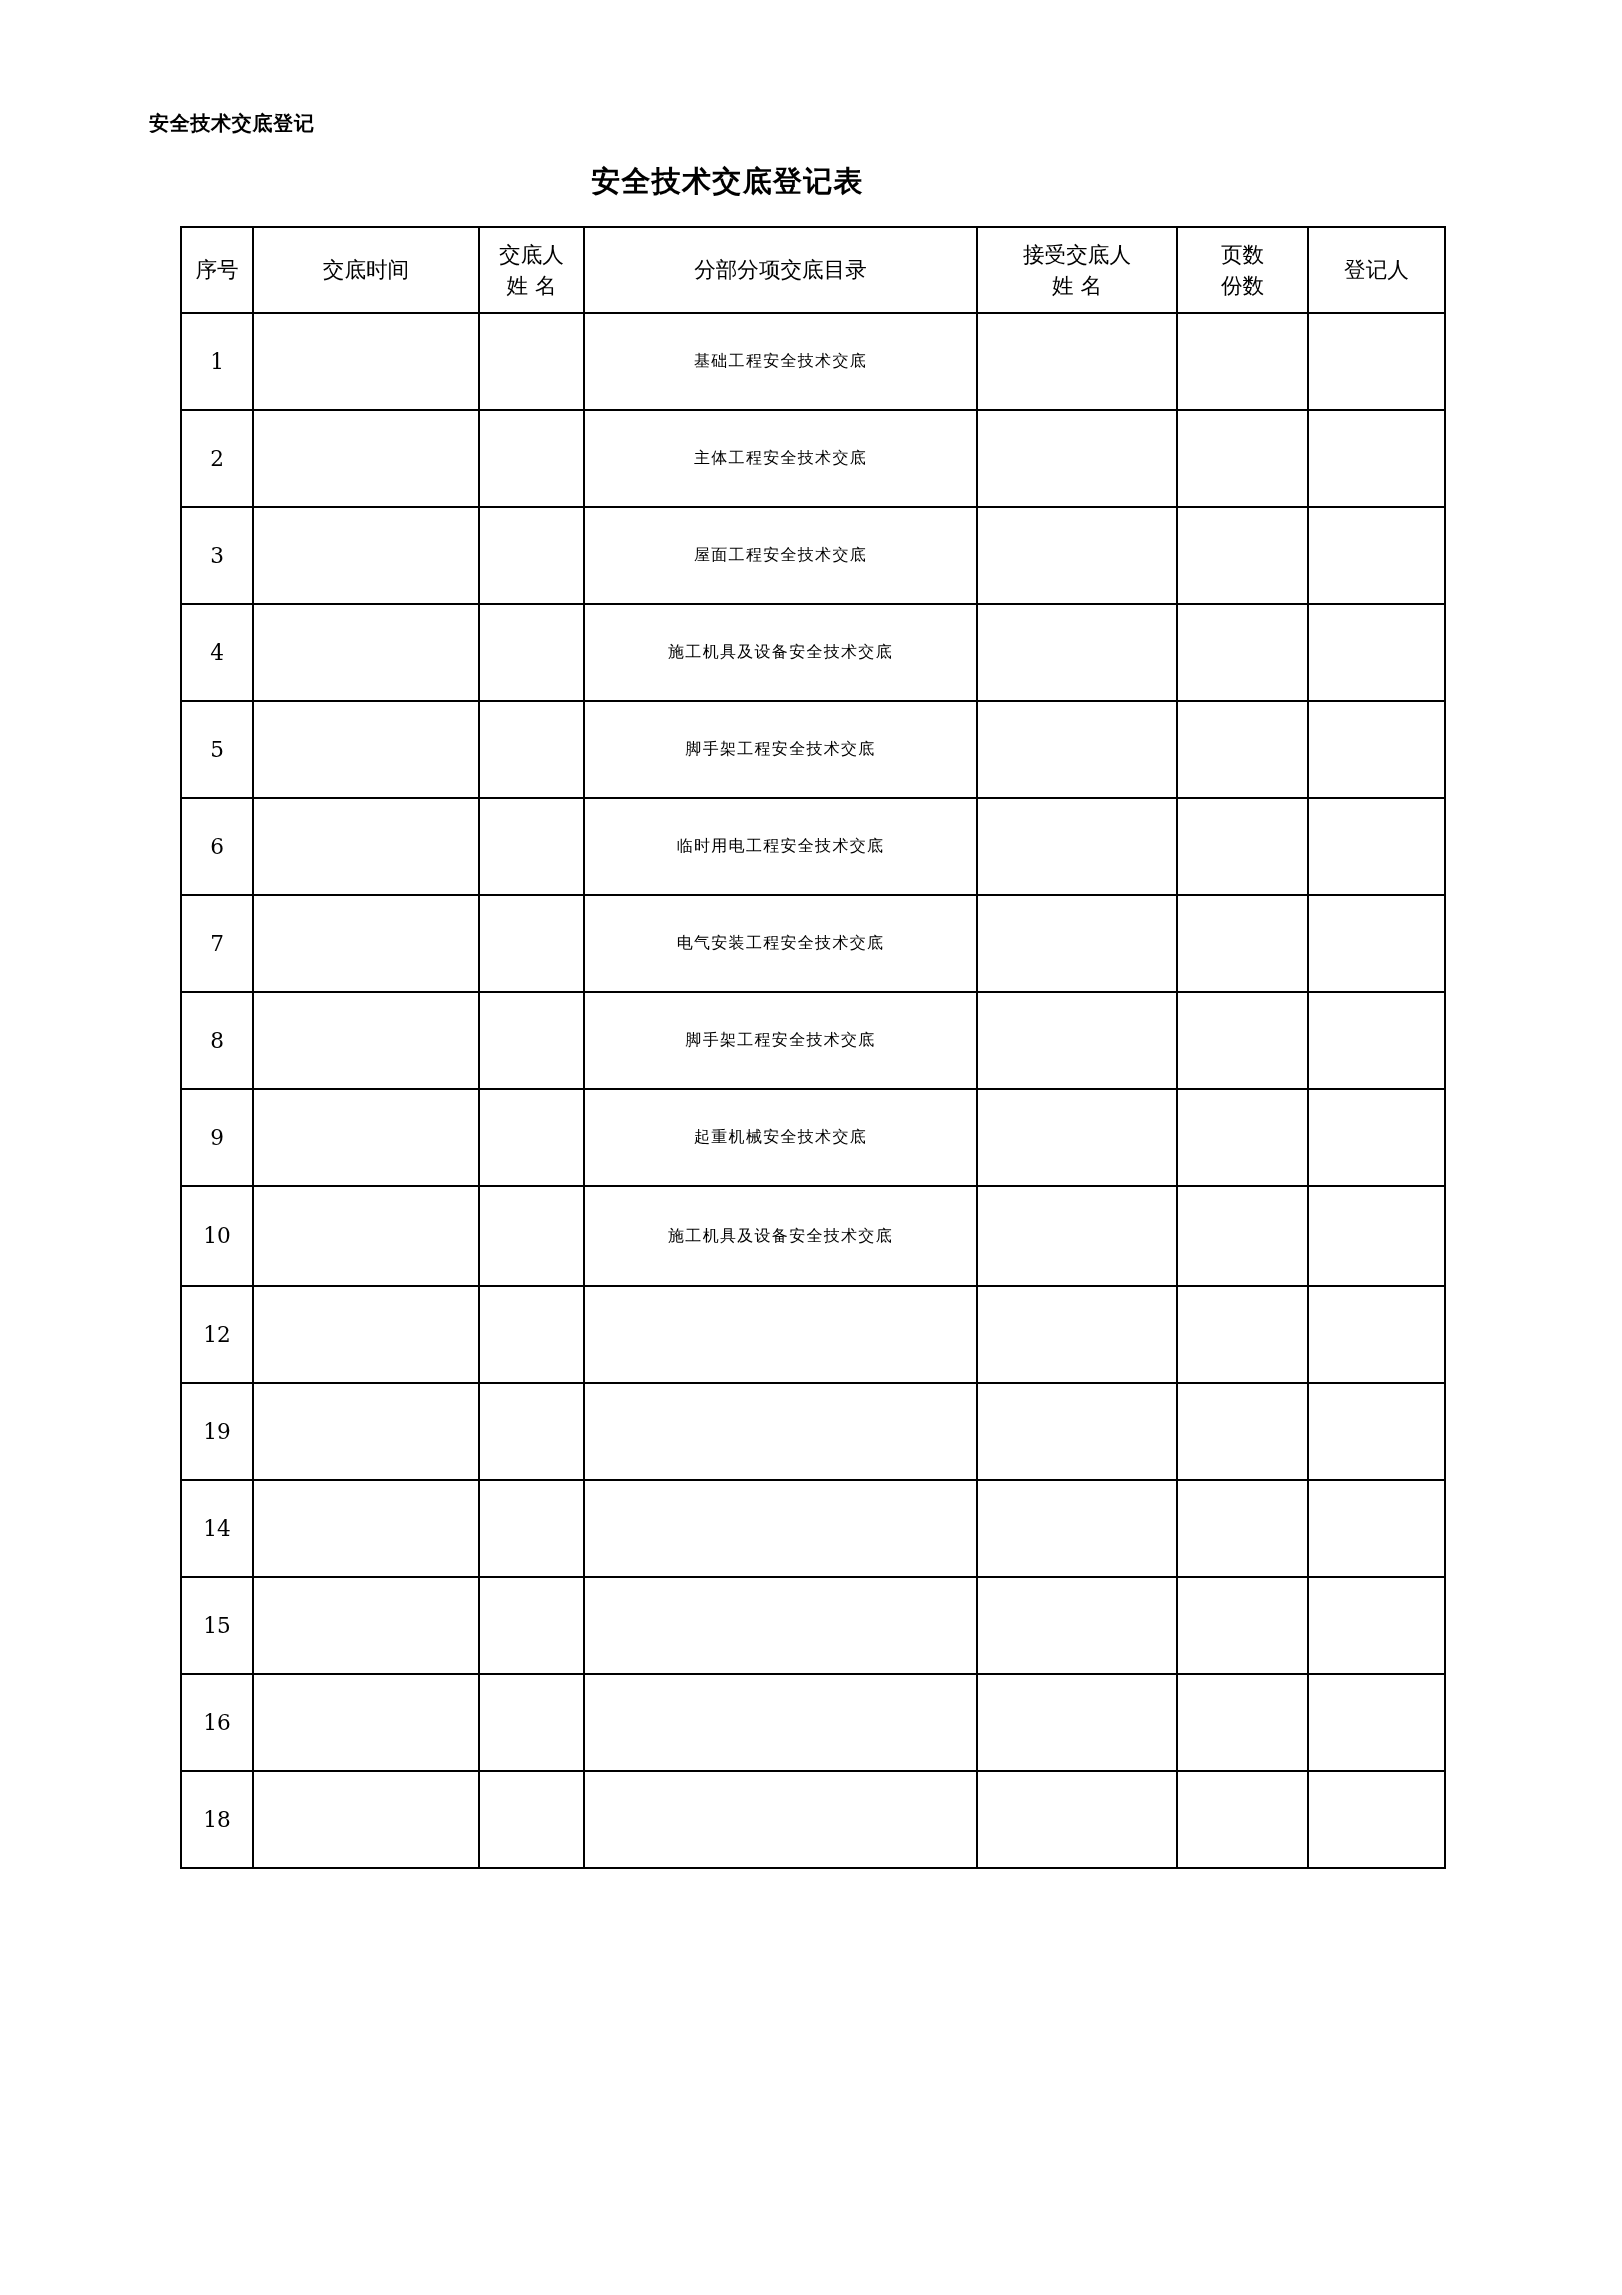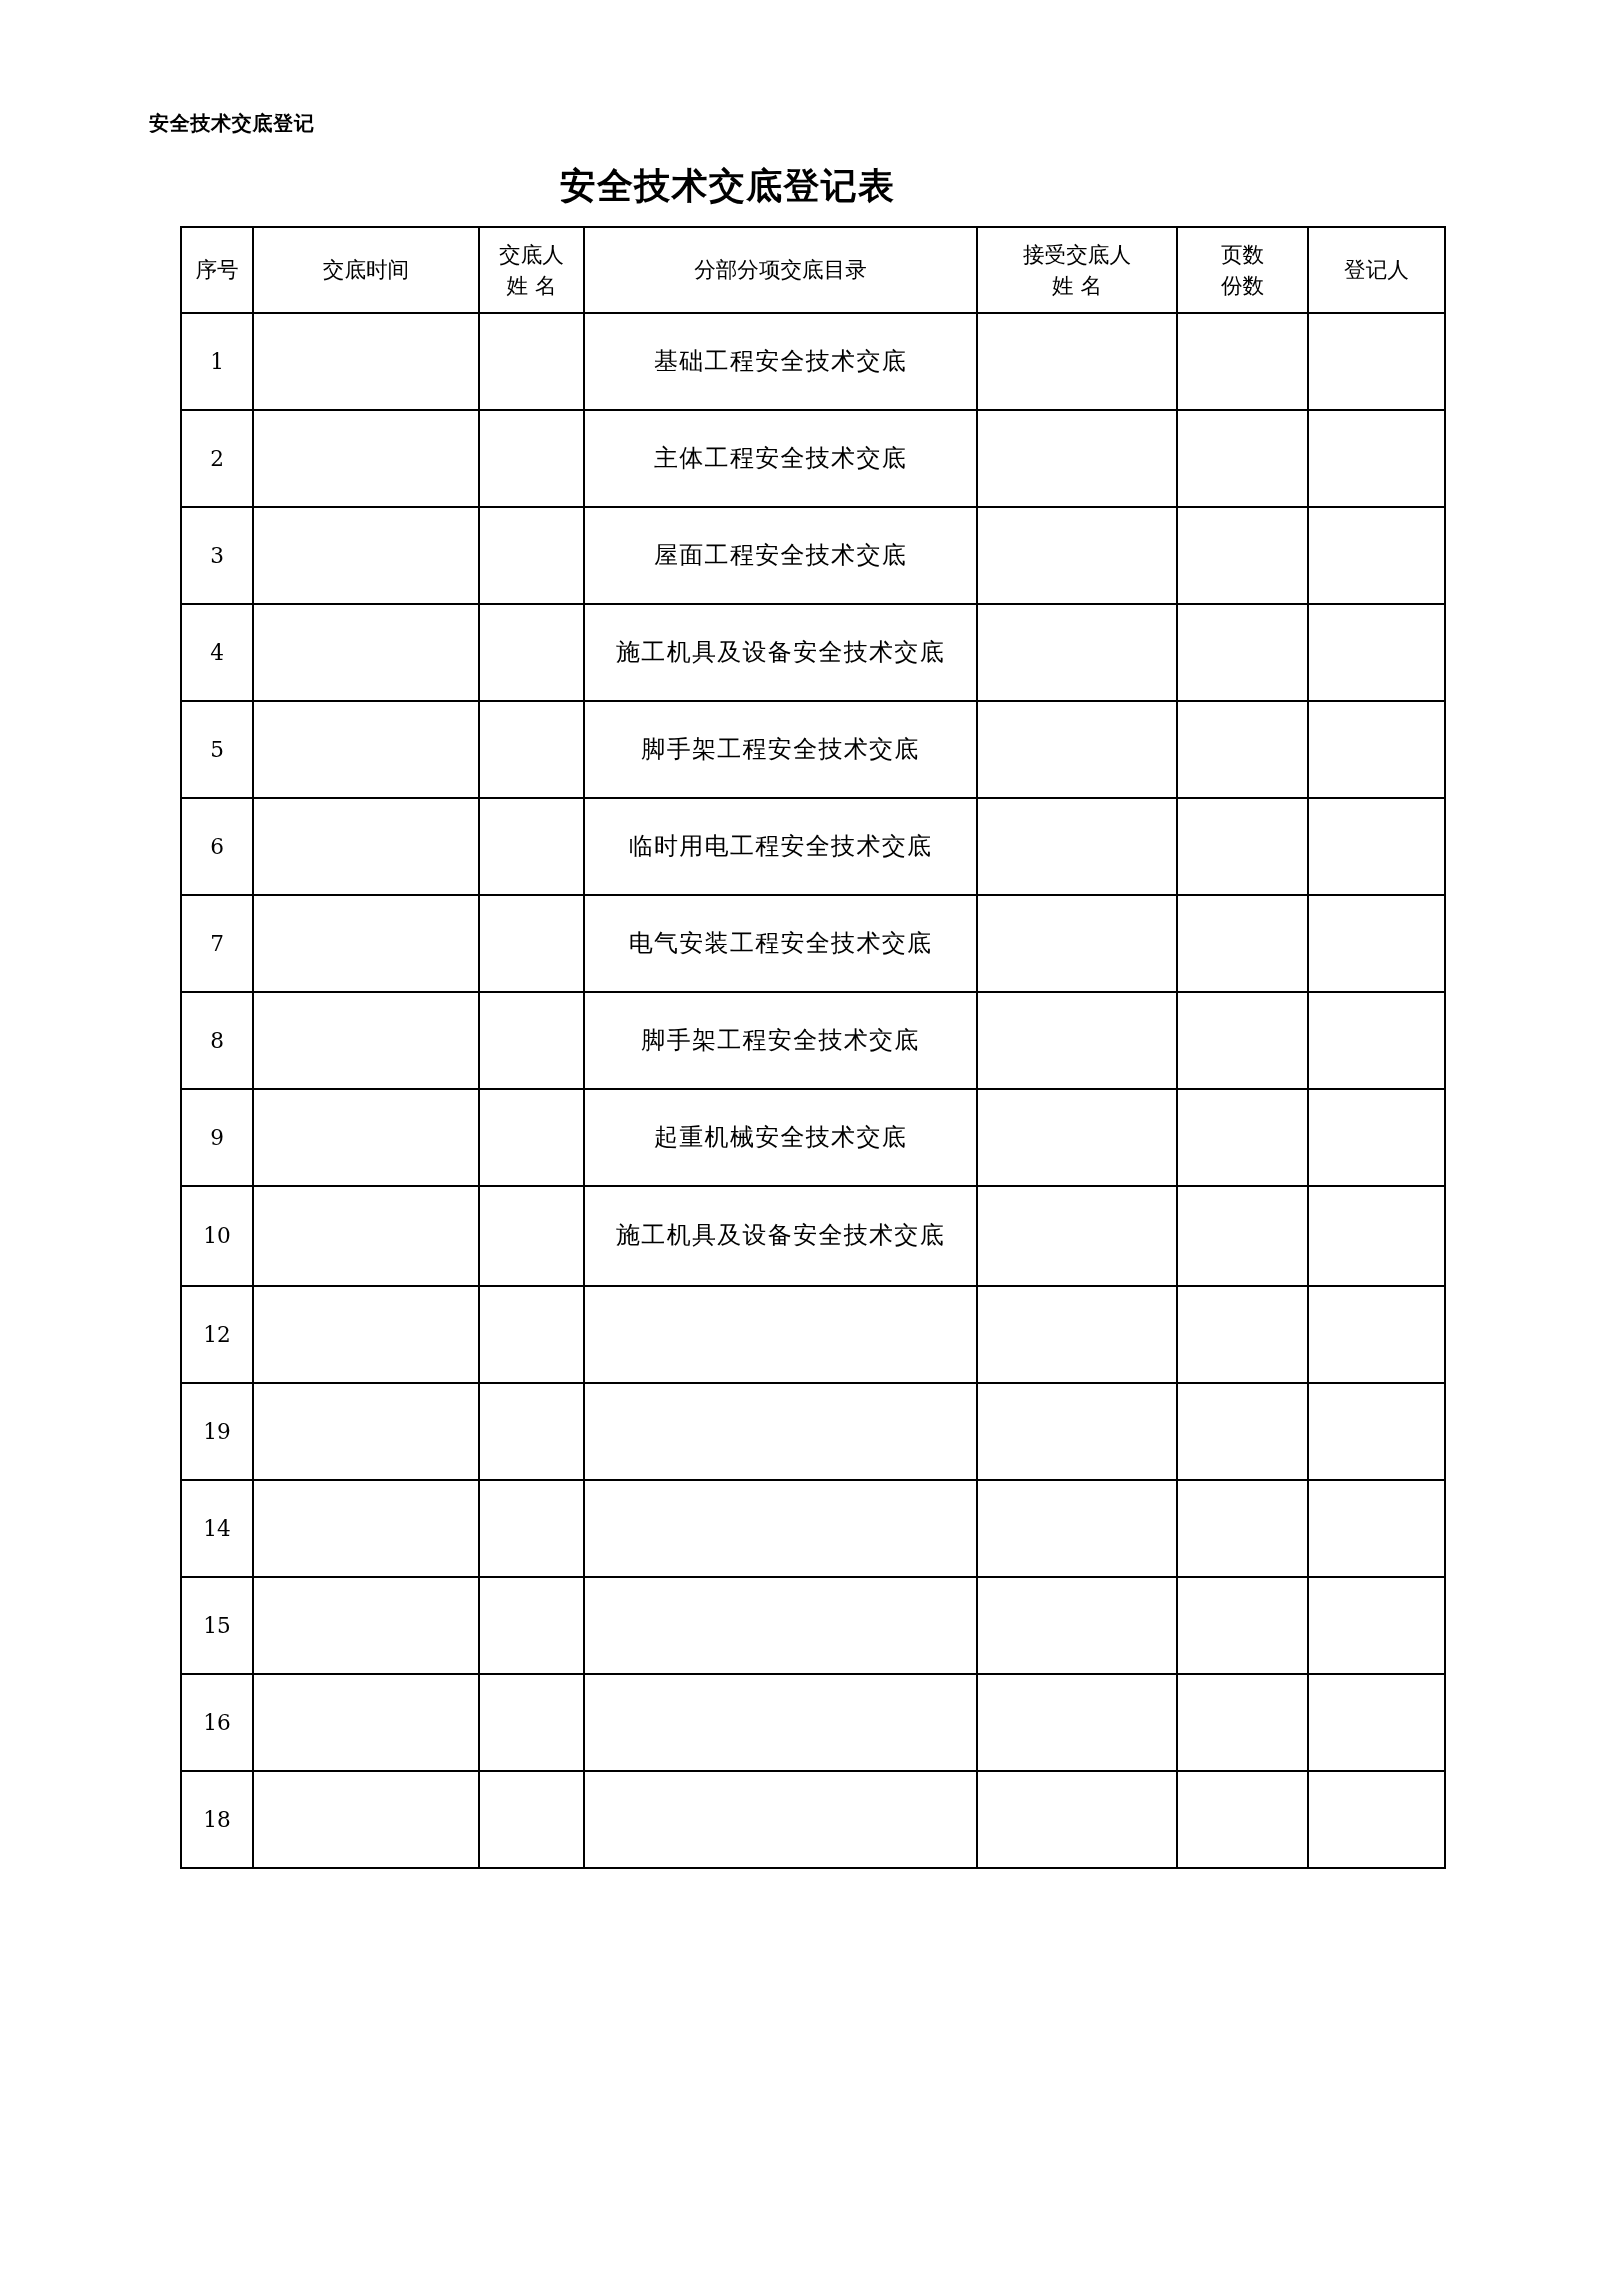--- a/index.html
+++ b/index.html
@@ -33,21 +33,21 @@
     white-space: nowrap;
   }
   .doc-title {
     position: absolute;
     left: 0;
     top: 162px;
     width: 1455px;
     text-align: center;
     font-family: "DejaVu Serif", "Liberation Serif", serif;
     font-weight: bold;
-    font-size: 36px;
+    font-size: 29px;
     letter-spacing: 1.3px;
   }
   .table-wrap {
     position: absolute;
     left: 180px;
     top: 226px;
     width: 1263px;
   }
   table.register {
     border-collapse: collapse;
@@ -81,21 +81,21 @@
     display: block;
     line-height: 1.45;
   }
   tbody td {
     height: 95px;
   }
   tbody td.idx {
     font-size: 21.6px;
   }
   tbody td.cat {
-    font-size: 24px;
+    font-size: 16px;
     padding: 0 16px;
     letter-spacing: 1.3px;
     line-height: 1.4;
   }
   tbody tr.tall td { height: 98px; }
 </style>
 </head>
 <body>
 
 <div class="page">

